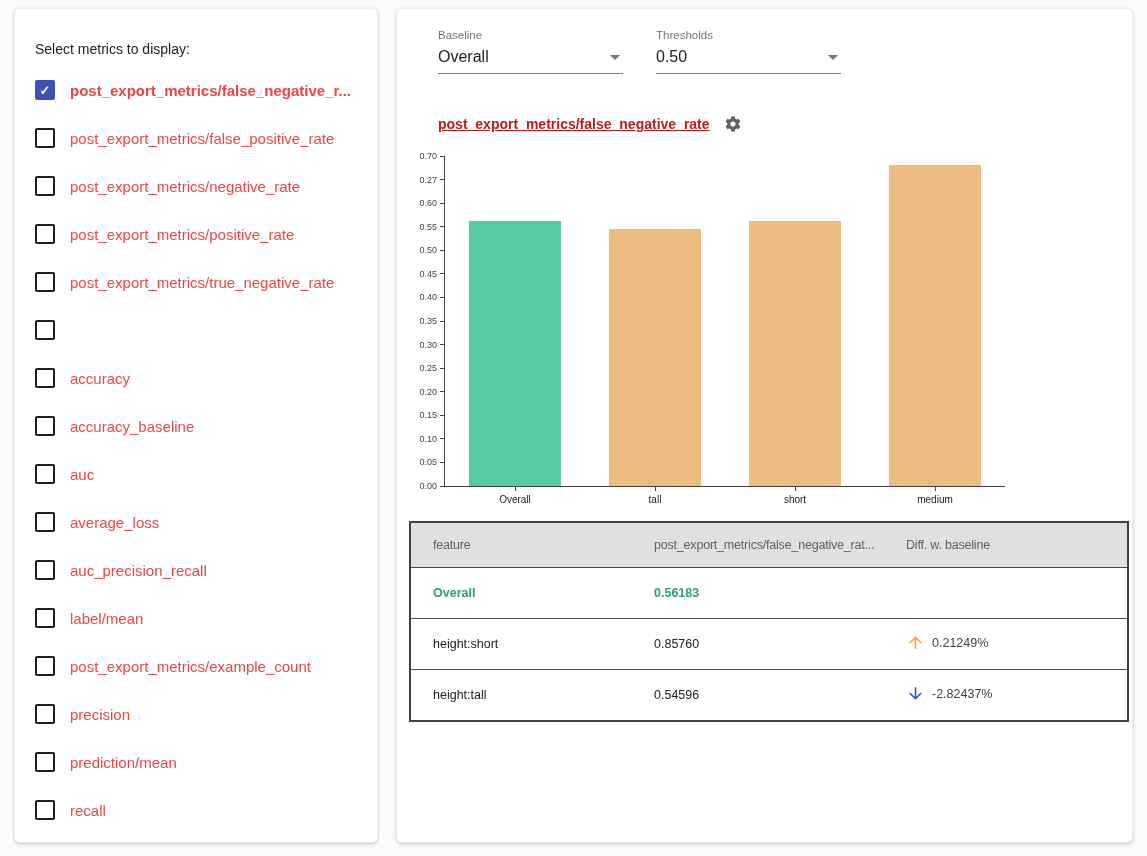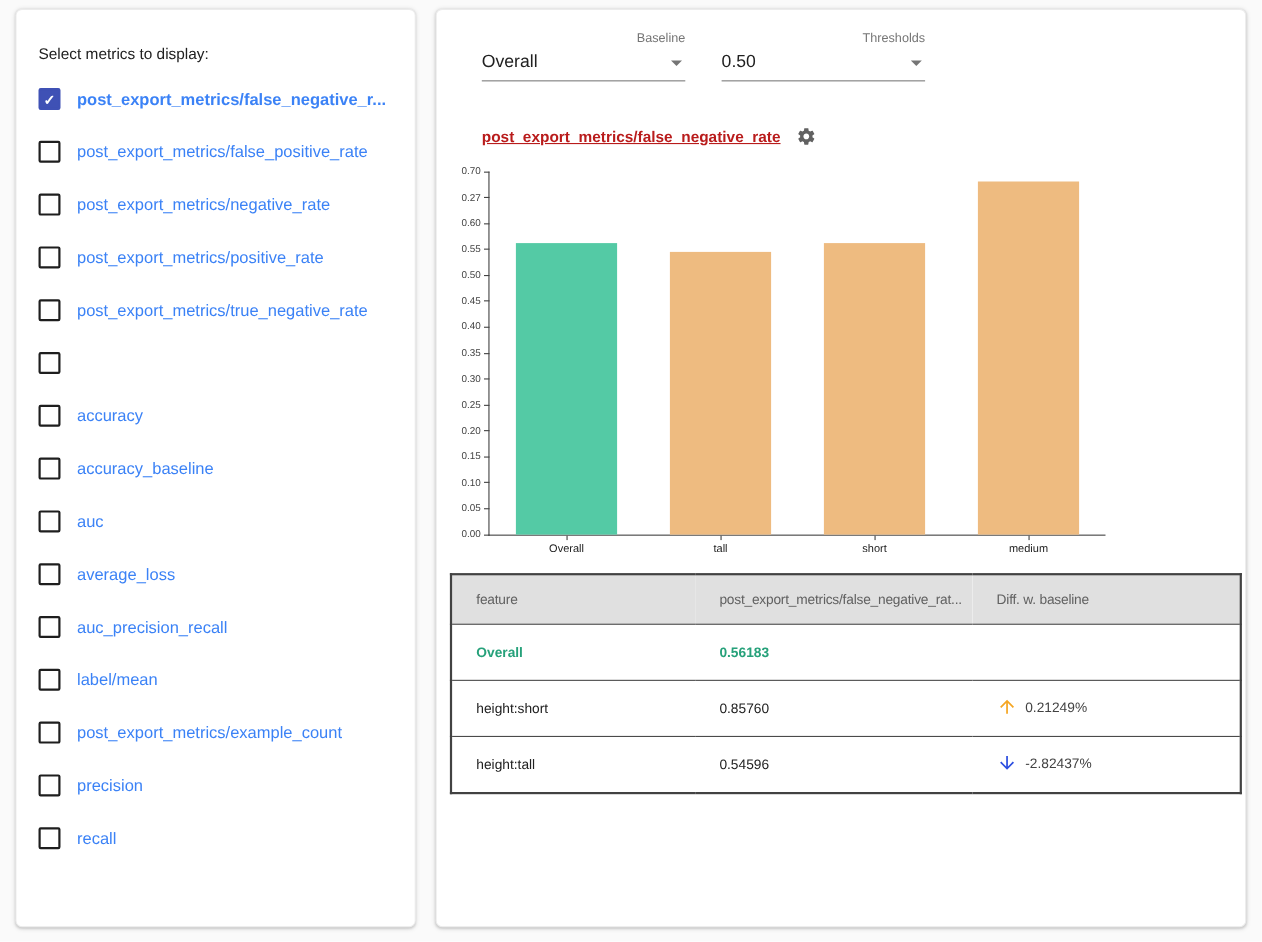--- a/index.html
+++ b/index.html
@@ -19,26 +19,26 @@
 
   
   .sidebar-title{margin:32px 20px 9px 20px;font-size:14px;color:#212121;}
   .metric-row{display:flex;align-items:center;height:48px;padding-left:20px;cursor:pointer;}
   .checkbox{
     width:16px;height:16px;border:2px solid #1e1e1e;border-radius:2px;flex:0 0 auto;
     display:flex;align-items:center;justify-content:center;
     font-size:13px;font-weight:bold;color:#fff;line-height:1;background:#fff;
   }
   .checkbox.checked{background:var(--checkbox-checked,#3f51b5);border-color:var(--checkbox-checked,#3f51b5);}
-  .metric-label{margin-left:15px;font-size:15px;color:#3b82f6;white-space:nowrap;}
+  .metric-label{margin-left:15px;font-size:15px;color:#ef4444;white-space:nowrap;}
   .metric-label.bold{font-weight:700;}
 
   
   .controls{display:flex;gap:33px;margin:20px 0 0 41px;}
-  .dropdown{width:185px;cursor:pointer;text-align:right;}
+  .dropdown{width:185px;cursor:pointer;}
   .dd-label{font-size:11.5px;color:#757575;}
   .dd-value-row{
     display:flex;align-items:center;justify-content:space-between;
     border-bottom:1px solid #7c7c7c;padding:5px 3px 7px 0;margin-top:2px;
   }
   .dd-value{font-size:16px;color:#212121;}
   .caret{width:0;height:0;border-left:5px solid transparent;border-right:5px solid transparent;border-top:5px solid #757575;}
 
   
   .chart-title-row{display:flex;align-items:center;margin:40px 0 0 41px;height:20px;}
@@ -140,20 +140,24 @@
         <span class="checkbox"></span>
         <span class="metric-label">label/mean</span>
       </div>
       <div class="metric-row">
         <span class="checkbox"></span>
         <span class="metric-label">post_export_metrics/example_count</span>
       </div>
       <div class="metric-row">
         <span class="checkbox"></span>
         <span class="metric-label">precision</span>
+      </div>
+      <div class="metric-row">
+        <span class="checkbox"></span>
+        <span class="metric-label">prediction/mean</span>
       </div>
       <div class="metric-row">
         <span class="checkbox"></span>
         <span class="metric-label">recall</span>
       </div>
     </div>
 </div>
 
 <div class="card" id="main">
 

